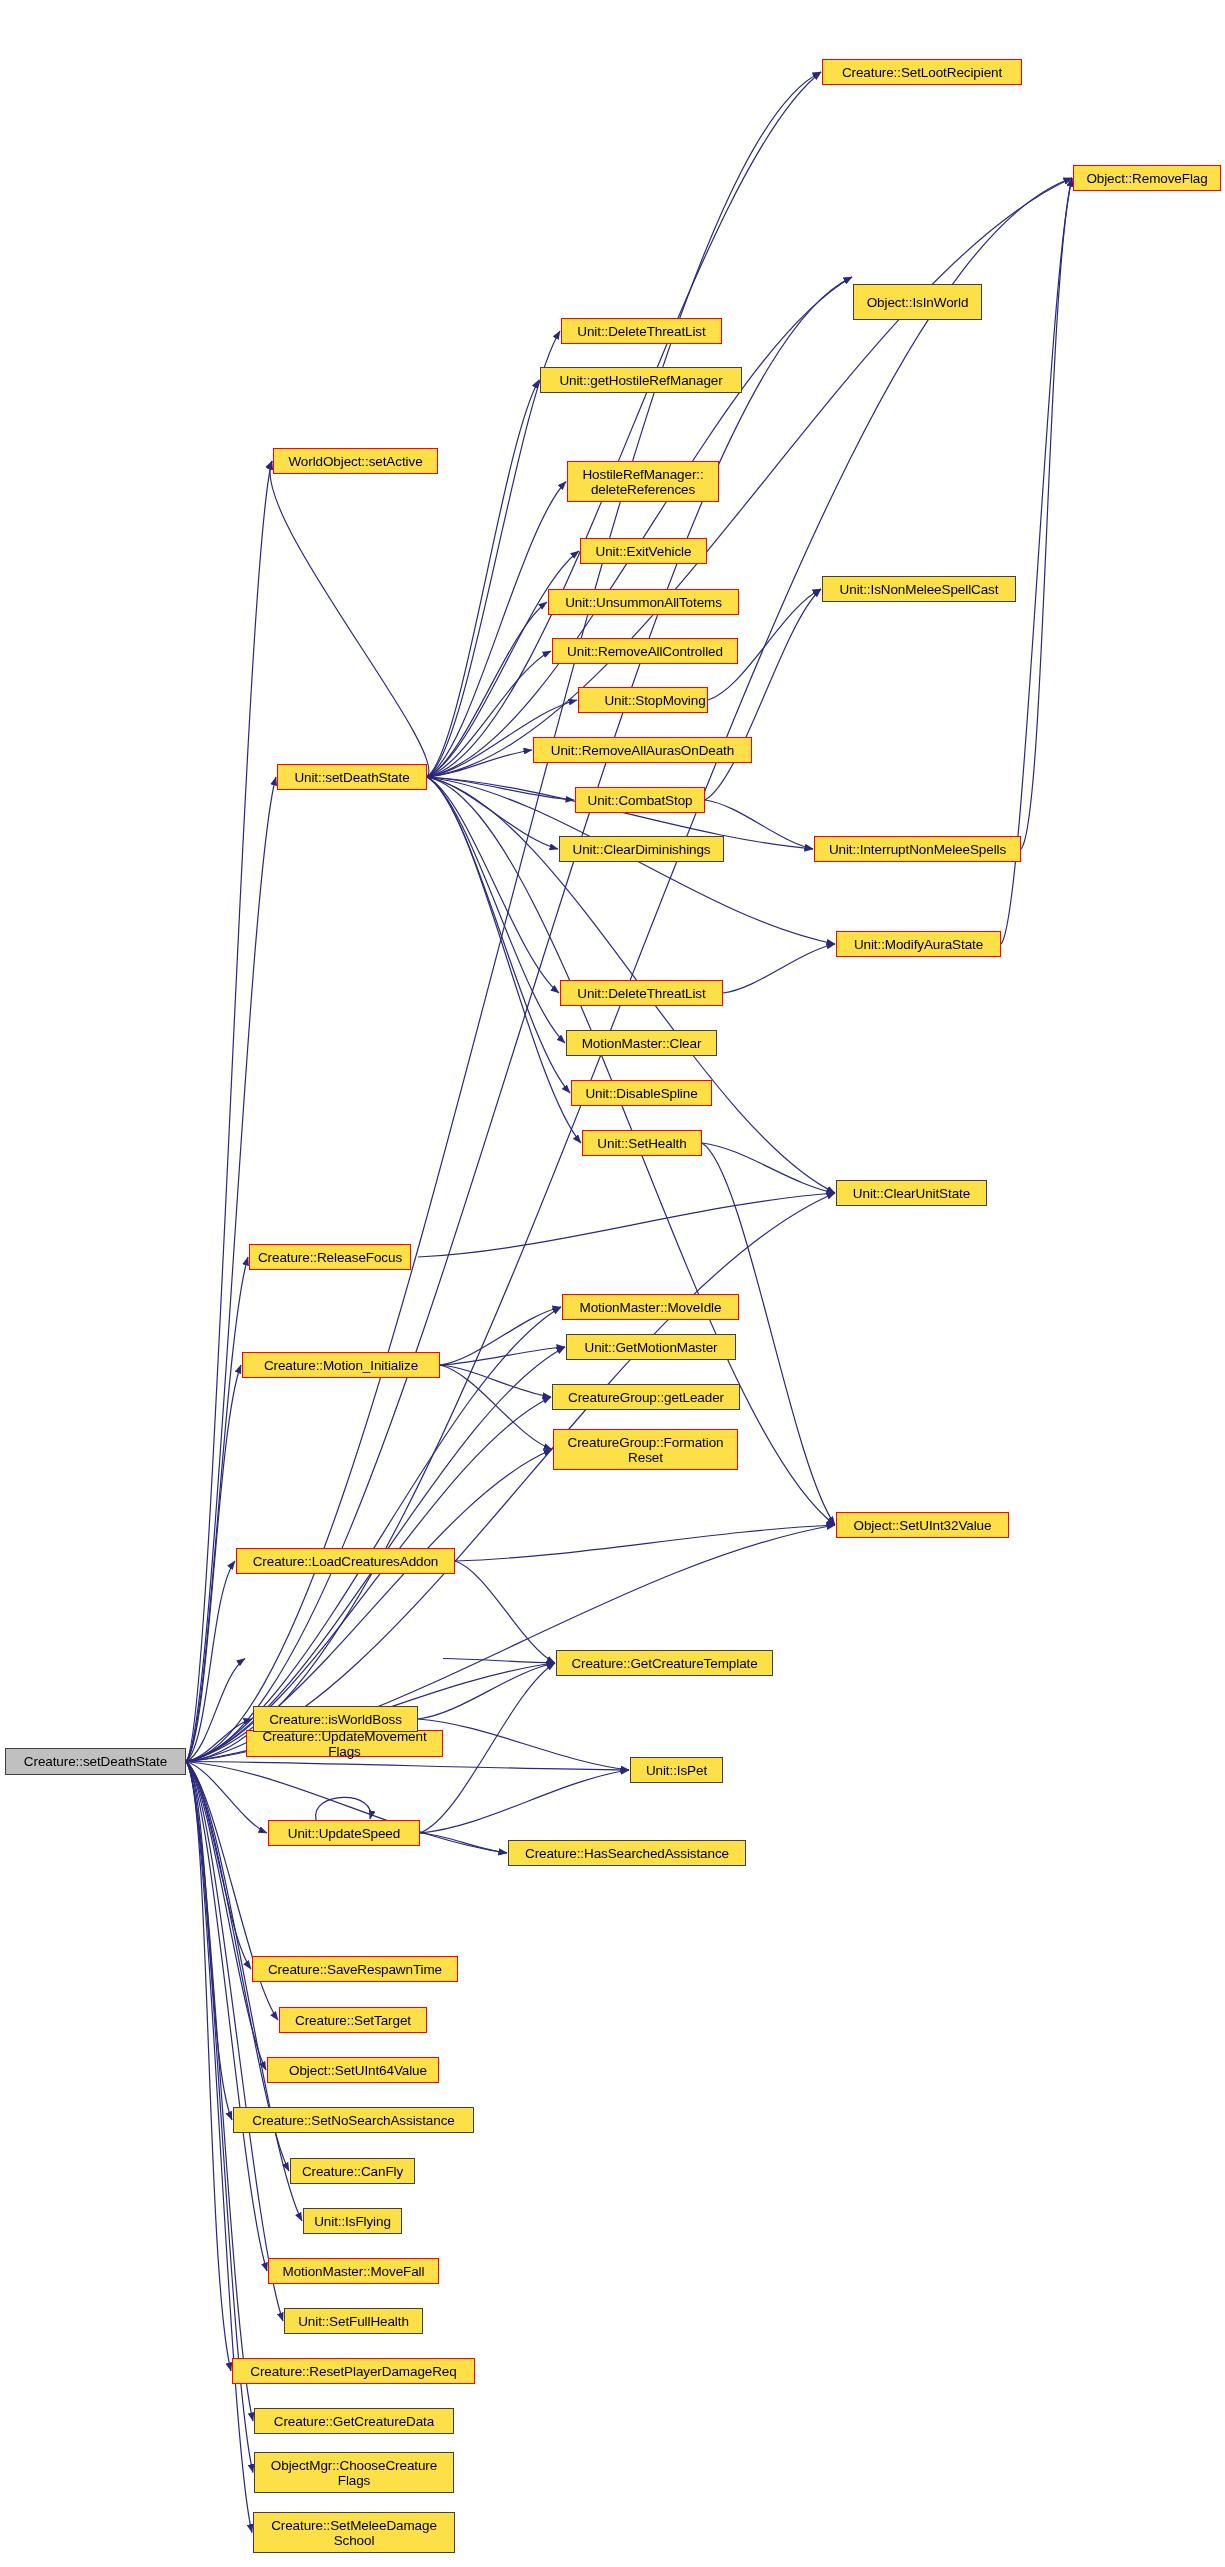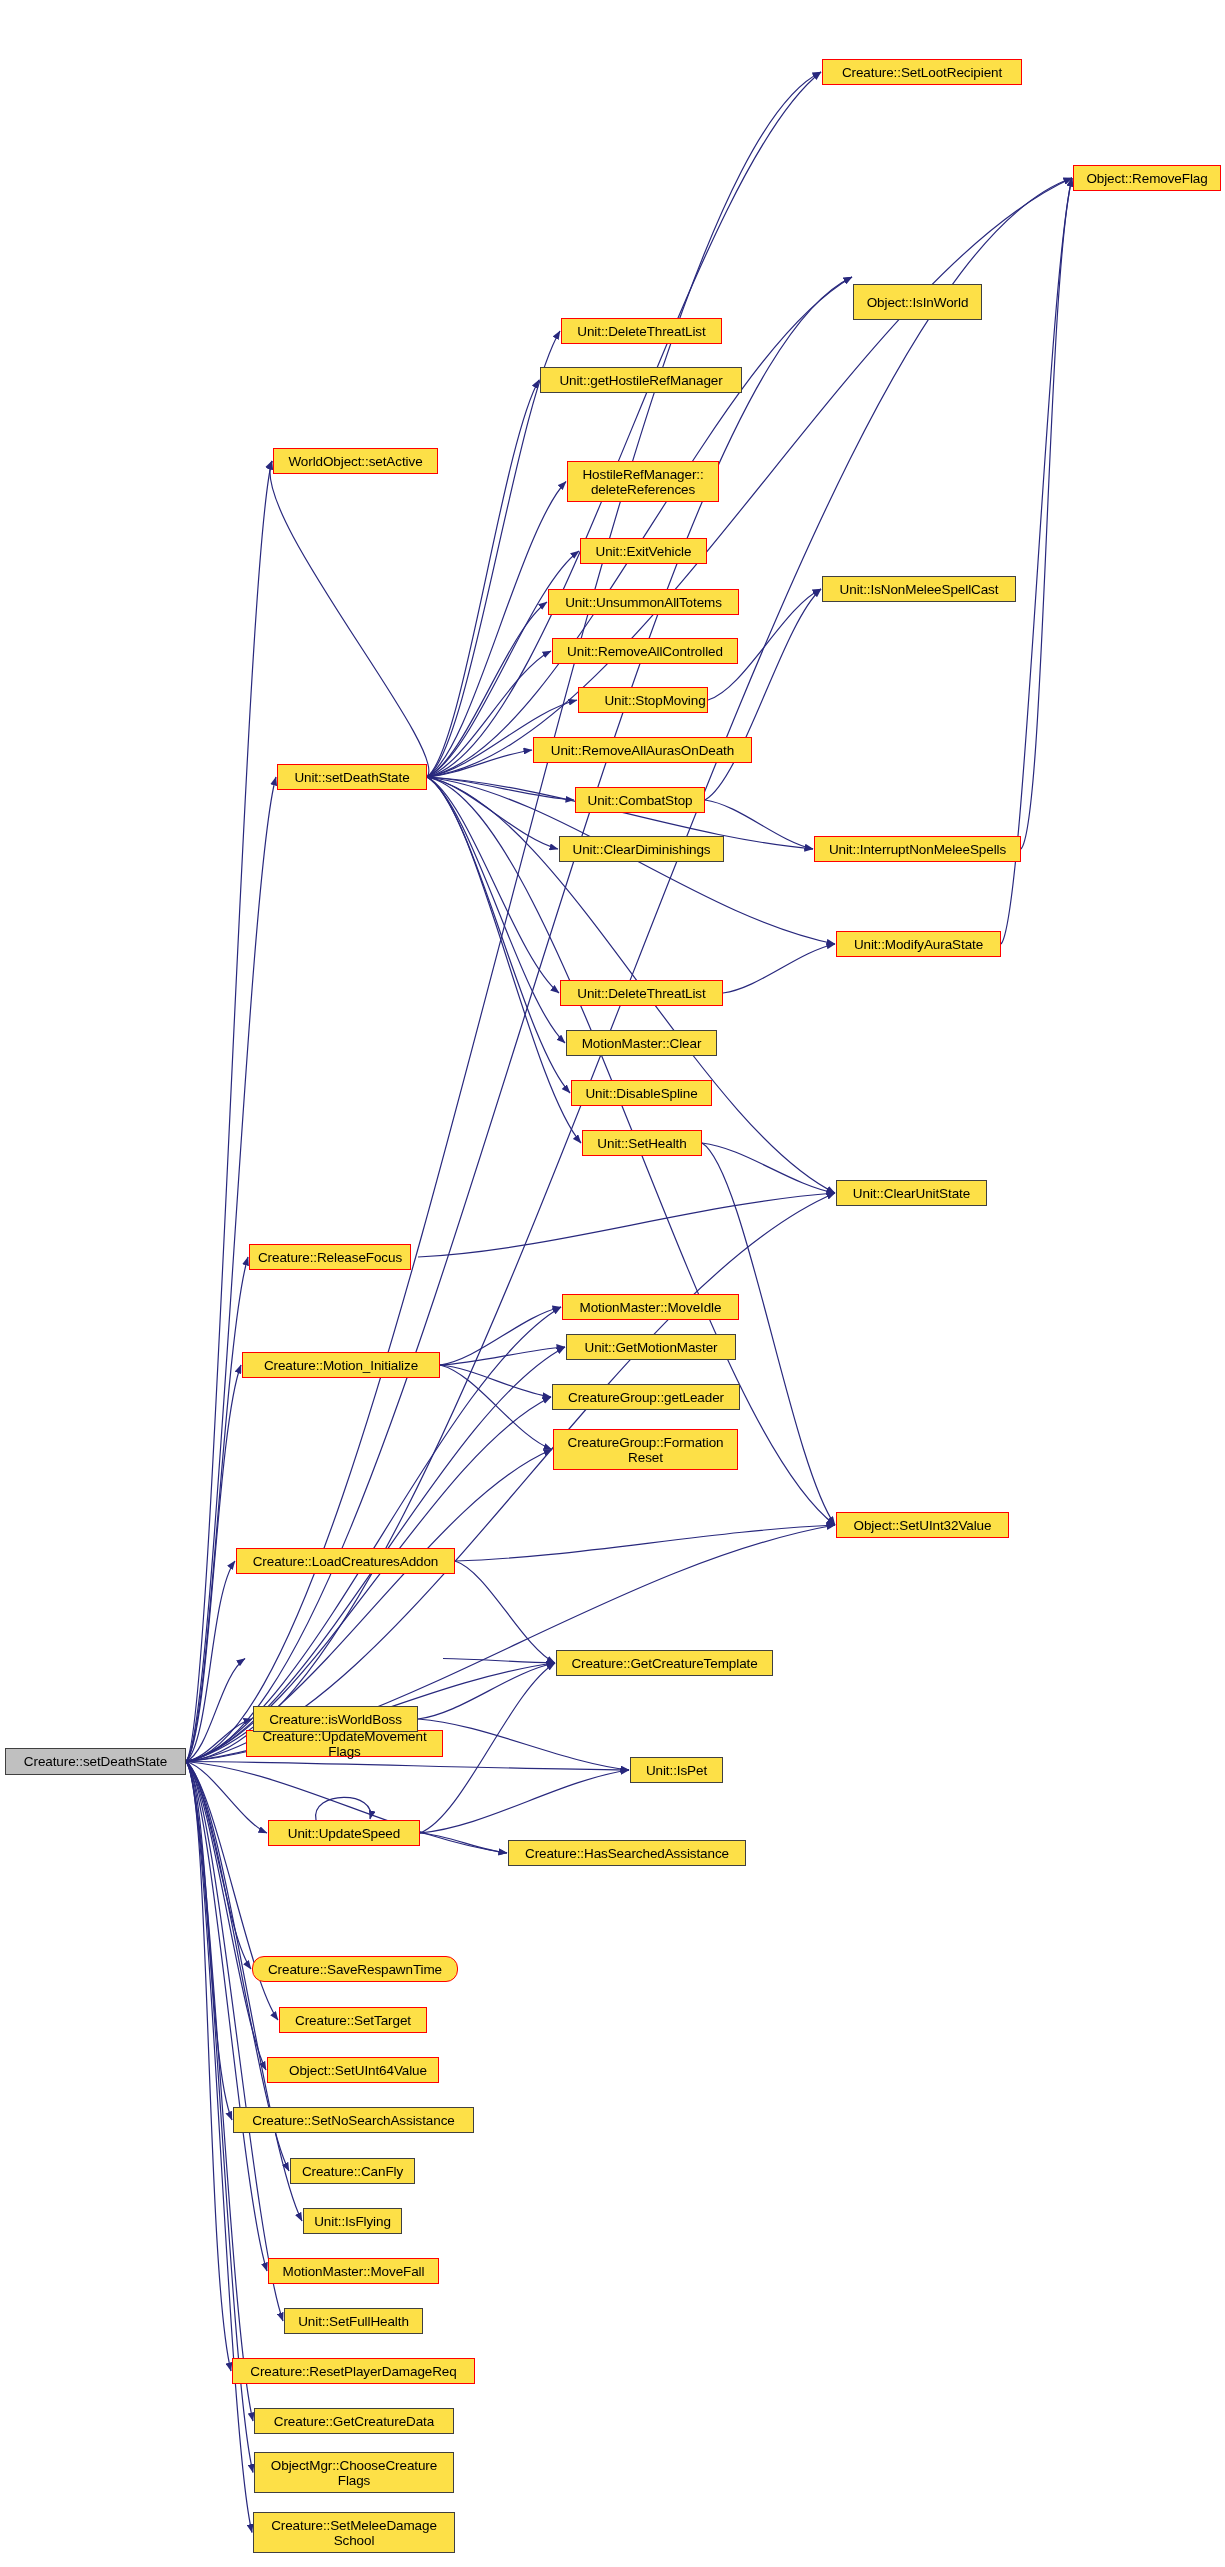--- a/index.html
+++ b/index.html
@@ -149,21 +149,21 @@
 Reset</span></div>
       <div class="node red" style="left: 836px; top: 1512px; width: 173px; height: 26px;"><span class="lbl">Object::SetUInt32Value</span></div>
       <div class="node red" style="left: 236px; top: 1548px; width: 219px; height: 26px;"><span class="lbl">Creature::LoadCreaturesAddon</span></div>
       <div class="node red" style="left: 246px; top: 1730px; width: 197px; height: 27px;"><span class="lbl">Creature::UpdateMovement
 Flags</span></div>
       <div class="node" style="left: 556px; top: 1650px; width: 217px; height: 26px;"><span class="lbl">Creature::GetCreatureTemplate</span></div>
       <div class="node" style="left: 253px; top: 1706px; width: 165px; height: 26px;"><span class="lbl">Creature::isWorldBoss</span></div>
       <div class="node" style="left: 630px; top: 1757px; width: 93px; height: 26px;"><span class="lbl">Unit::IsPet</span></div>
       <div class="node red" style="left: 268px; top: 1820px; width: 152px; height: 26px;"><span class="lbl">Unit::UpdateSpeed</span></div>
       <div class="node" style="left: 508px; top: 1840px; width: 238px; height: 26px;"><span class="lbl">Creature::HasSearchedAssistance</span></div>
-      <div class="node red" style="left: 252px; top: 1956px; width: 206px; height: 26px; border-radius: 12px;"><span class="lbl">Creature::SaveRespawnTime</span></div>
+      <div class="node red" style="left: 252px; top: 1956px; width: 206px; height: 26px;"><span class="lbl">Creature::SaveRespawnTime</span></div>
       <div class="node red" style="left: 279px; top: 2007px; width: 148px; height: 26px;"><span class="lbl">Creature::SetTarget</span></div>
       <div class="node red" style="left: 267px; top: 2057px; width: 172px; height: 26px; padding-left: 10px;"><span class="lbl">Object::SetUInt64Value</span></div>
       <div class="node" style="left: 233px; top: 2107px; width: 241px; height: 26px;"><span class="lbl">Creature::SetNoSearchAssistance</span></div>
       <div class="node" style="left: 290px; top: 2158px; width: 125px; height: 26px;"><span class="lbl">Creature::CanFly</span></div>
       <div class="node" style="left: 303px; top: 2208px; width: 99px; height: 26px;"><span class="lbl">Unit::IsFlying</span></div>
       <div class="node red" style="left: 268px; top: 2258px; width: 171px; height: 26px;"><span class="lbl">MotionMaster::MoveFall</span></div>
       <div class="node" style="left: 284px; top: 2308px; width: 139px; height: 26px;"><span class="lbl">Unit::SetFullHealth</span></div>
       <div class="node red" style="left: 232px; top: 2358px; width: 243px; height: 26px;"><span class="lbl">Creature::ResetPlayerDamageReq</span></div>
       <div class="node" style="left: 254px; top: 2408px; width: 200px; height: 26px;"><span class="lbl">Creature::GetCreatureData</span></div>
       <div class="node" style="left: 254px; top: 2452px; width: 200px; height: 41px;"><span class="lbl">ObjectMgr::ChooseCreature

